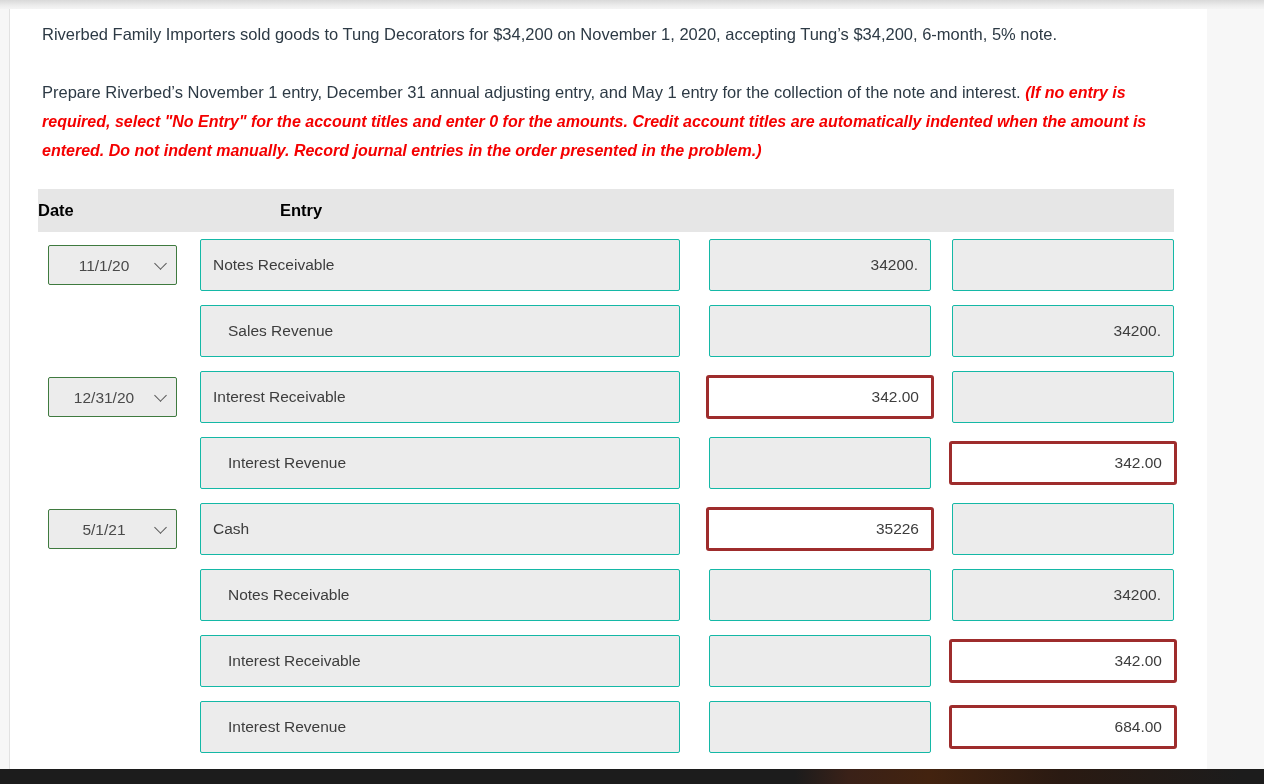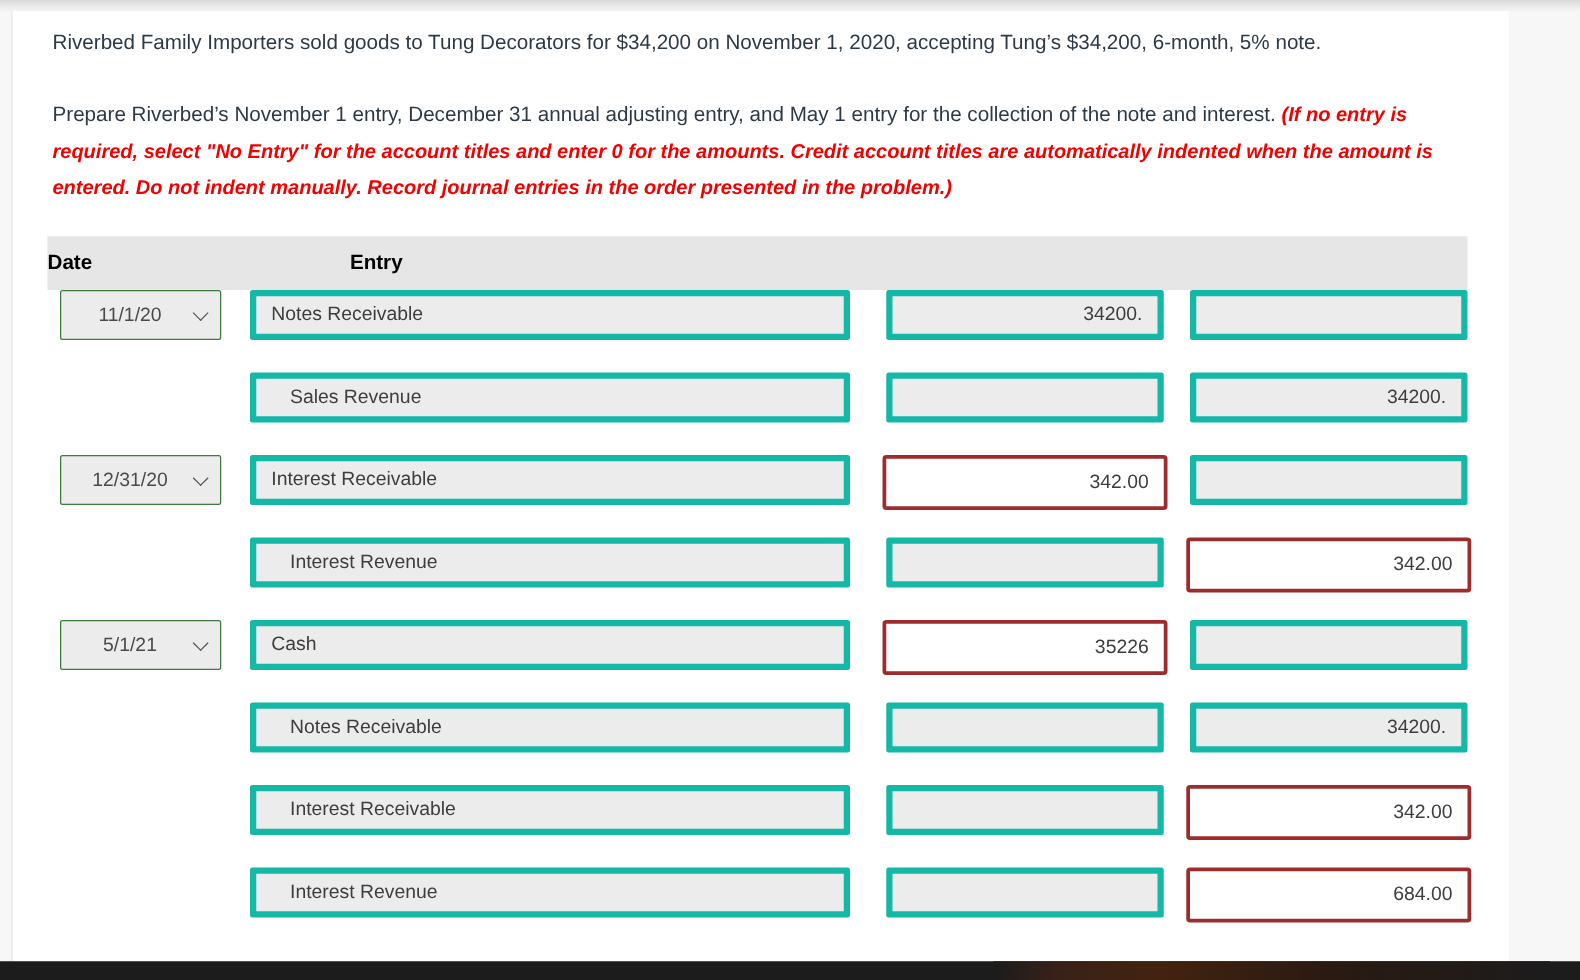--- a/index.html
+++ b/index.html
@@ -80,21 +80,21 @@
     font-size: 16.5px;
     color: #000;
   }
   .col-date   { width: 148px; flex: none; text-align: left; }
   .col-title  { width: 520px; flex: none; padding-left: 32px; text-align: left; }
   .col-debit  { width: 238px; flex: none; text-align: center; }
   .col-credit { width: 230px; flex: none; text-align: center; }
 
   .jrow {
     display: flex;
-    align-items: flex-start;
+    align-items: center;
     height: 66px;
   }
 
   .cell-date   { width: 148px; flex: none; display: flex; justify-content: center; }
   .cell-title  { width: 520px; flex: none; display: flex; justify-content: flex-start; padding-left: 14px; }
   .cell-debit  { width: 238px; flex: none; display: flex; justify-content: flex-start; padding-left: 3px; }
   .cell-credit { width: 230px; flex: none; display: flex; justify-content: flex-start; padding-left: 8px; }
 
   
   select.date-select {
@@ -119,23 +119,23 @@
     right: 12px; top: 14px;
     width: 9px; height: 9px;
     border-right: 1.6px solid #555;
     border-bottom: 1.6px solid #555;
     transform: rotate(45deg);
     pointer-events: none;
   }
 
   
   input.fld {
-    height: 40px;
+    height: 52px;
     background: #ececec;
-    border: 5px solid #14b8a6;
+    border: 1px solid #14b8a6;
     border-radius: 2px;
     font-family: "Liberation Sans", sans-serif;
     font-size: 15.5px;
     color: #3d3d3d;
     outline: none;
     padding: 0 12px;
   }
   input.acct        { width: 480px; text-align: left; padding-left: 12px; }
   input.acct.indent { padding-left: 27px; }
   input.amt         { width: 222px; text-align: right; }

